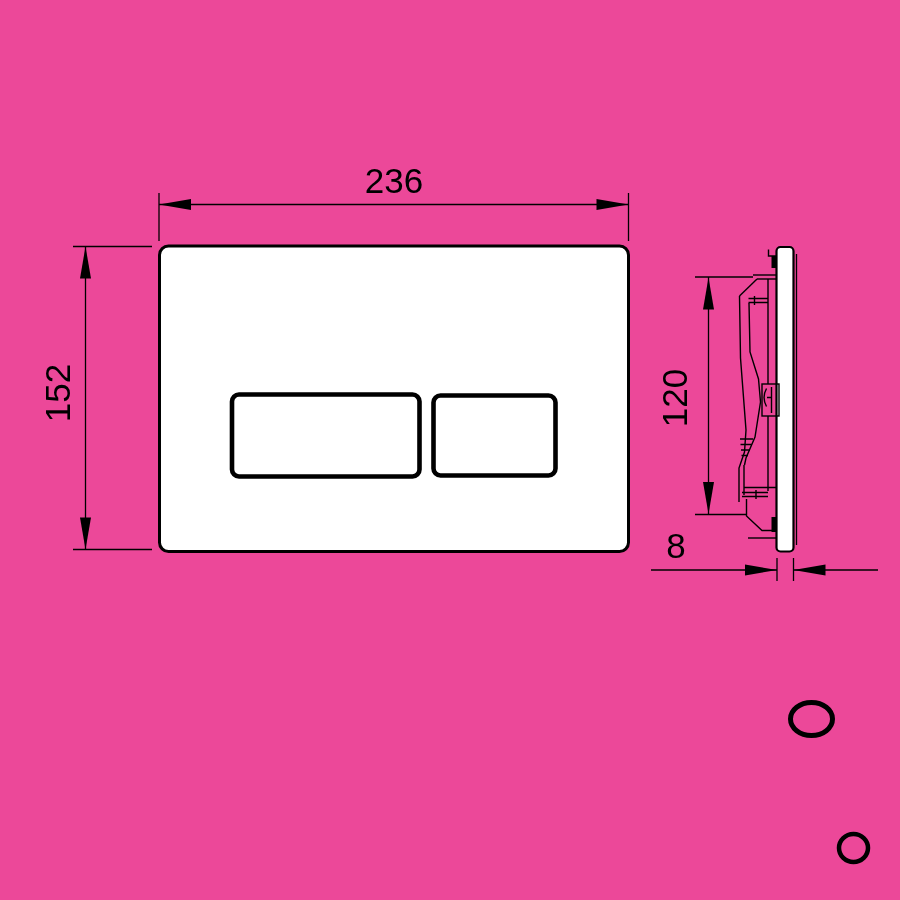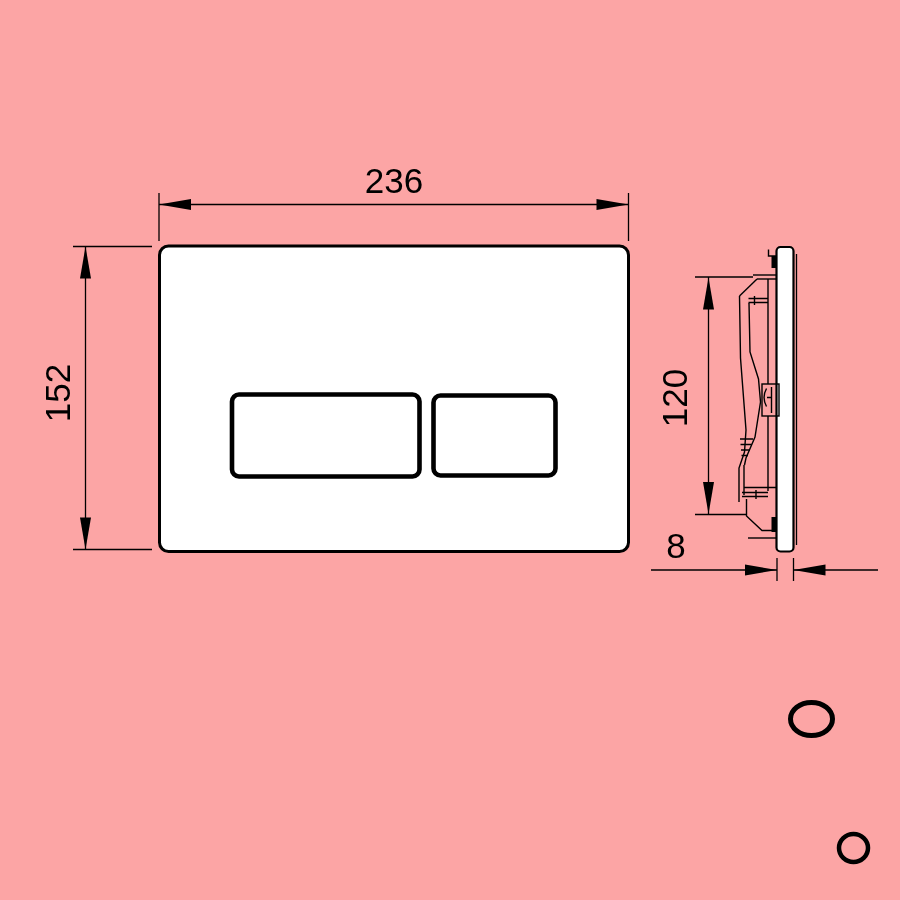--- a/index.html
+++ b/index.html
@@ -7,21 +7,21 @@
     padding: 0;
     width: 900px;
     height: 900px;
     background: #ffffff;
     overflow: hidden;
   }
   .canvas-wrap {
     position: relative;
     width: 900px;
     height: 900px;
-    background: #fca5a5;
+    background: #ec4899;
   }
   svg { display: block; }
   .dim-text {
     font-family: "Liberation Sans", "DejaVu Sans", sans-serif;
     font-size: 35px;
     fill: #000000;
   }
   .thin  { stroke: #000000; stroke-width: 1.3; fill: none; }
   .med   { stroke: #000000; stroke-width: 1.4; fill: none; }
   .plate { stroke: #000000; stroke-width: 3;   fill: #ffffff; }

